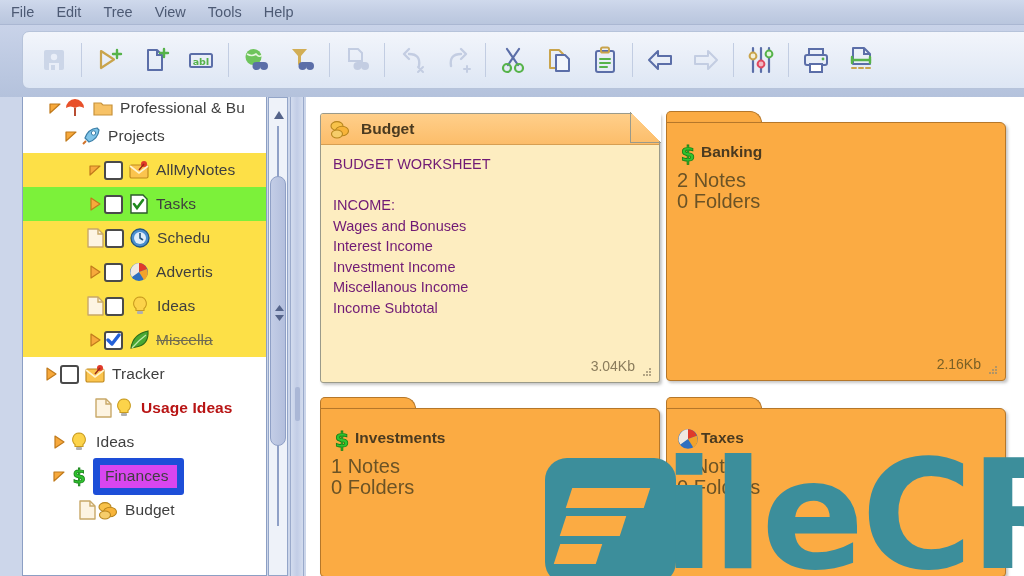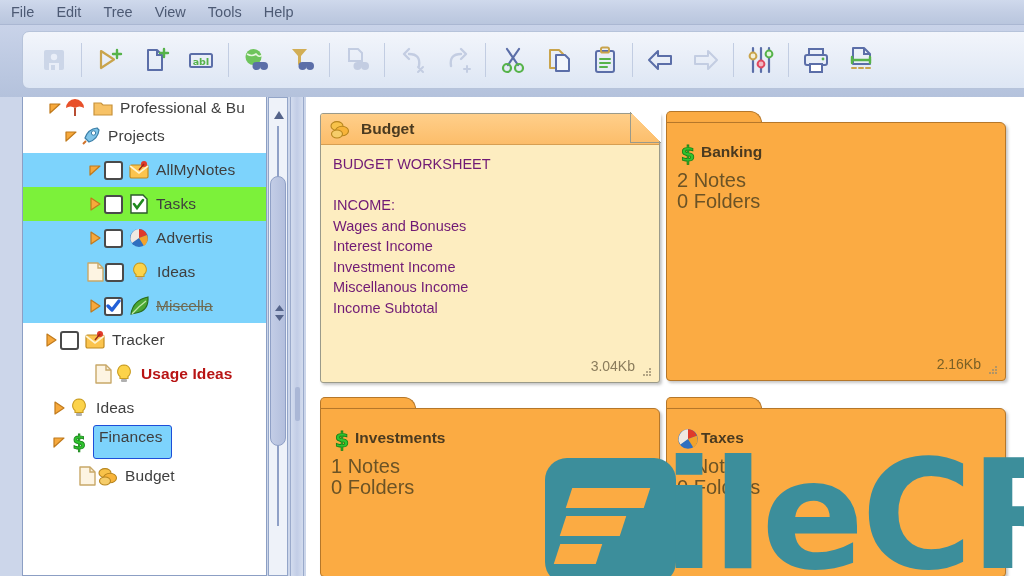--- a/index.html
+++ b/index.html
@@ -44,25 +44,25 @@
     position:absolute;left:22px;top:97px;width:245px;height:479px;
     background:#ffffff;border:1px solid #8c9fc4;border-top:none;
     box-sizing:border-box;overflow:hidden;
   }
   .treeinner{position:absolute;left:0;top:0;width:245px;}
   .row{
     position:relative;height:34px;display:flex;align-items:center;
     white-space:nowrap;box-sizing:border-box;
   }
   .row .lbl{font-size:15.5px;color:#3f3f3f;letter-spacing:.1px;}
-  .row.hl{background:#7dd3fc;}
+  .row.hl{background:#fde047;}
   .row.sel-green{background:#7cf13a;}
   .row .sel-orange-box{
-    background:#7dd3fc;border:1px solid #1d4ed8;border-radius:3px;
-    padding:2px 8px 12px 5px;margin-left:-3px;
+    background:#d946ef;border:7px solid #1d4ed8;border-radius:3px;
+    padding:2px 8px 3px 5px;margin-left:-3px;
   }
   .row .strike{text-decoration:line-through;color:#6e6a52;}
   .row .redbold{color:#b81414;font-weight:bold;}
 
   .tri{width:16px;height:16px;flex:0 0 auto;margin-right:1px;}
   .tri svg{display:block;}
   .pagedoc{width:17px;height:20px;flex:0 0 auto;margin-right:1px;}
   .cbx{
     width:19px;height:19px;flex:0 0 auto;margin-right:5px;
     background:#fff;border:2px solid #4a4a4a;border-radius:3px;
@@ -356,20 +356,33 @@
             <svg width="16" height="16" viewBox="0 0 16 16">
               <path d="M4 2 L13 8 L4 14 Z" fill="#f7a93c" stroke="#c07a1c" stroke-width="1.2" stroke-linejoin="round"></path>
             </svg>
           </span>
           <span class="cbx"></span>
           <svg class="ico" viewBox="0 0 22 22">
             <path d="M3 2 h12 l4 4 v14 H3 Z" fill="#fff" stroke="#2c5a2c" stroke-width="1.4"></path>
             <path d="M6 11 l3 4 6-8" stroke="#1f8a1f" stroke-width="2.6" fill="none" stroke-linecap="round"></path>
           </svg>
           <span class="lbl">Tasks</span>
+        </div>
+        <div class="row hl" style="padding-left: 64px;">
+          <span class="pagedoc"><svg width="17" height="20" viewBox="0 0 17 20">
+              <path d="M1 1 h10 l5 5 v13 H1 Z" fill="#fdf4e2" stroke="#c8a868" stroke-width="1.4" stroke-linejoin="round"></path>
+              <path d="M11 1 v5 h5" fill="none" stroke="#c8a868" stroke-width="1.4"></path>
+            </svg></span>
+          <span class="cbx"></span>
+          <svg class="ico" viewBox="0 0 22 22">
+            <circle cx="11" cy="11" r="9" fill="#4a8fd0" stroke="#24557f" stroke-width="1.3"></circle>
+            <circle cx="11" cy="11" r="6" fill="#dfeefb"></circle>
+            <path d="M11 6 v5 l3 2" stroke="#24557f" stroke-width="1.6" fill="none"></path>
+          </svg>
+          <span class="lbl">Schedu</span>
         </div>
         <div class="row hl" style="padding-left: 64px;">
           <span class="tri">
             <svg width="16" height="16" viewBox="0 0 16 16">
               <path d="M4 2 L13 8 L4 14 Z" fill="#f7a93c" stroke="#c07a1c" stroke-width="1.2" stroke-linejoin="round"></path>
             </svg>
           </span>
           <span class="cbx"></span>
           <svg class="ico" viewBox="0 0 22 22">
             <circle cx="11" cy="11" r="9" fill="#2f6fbf"></circle>

